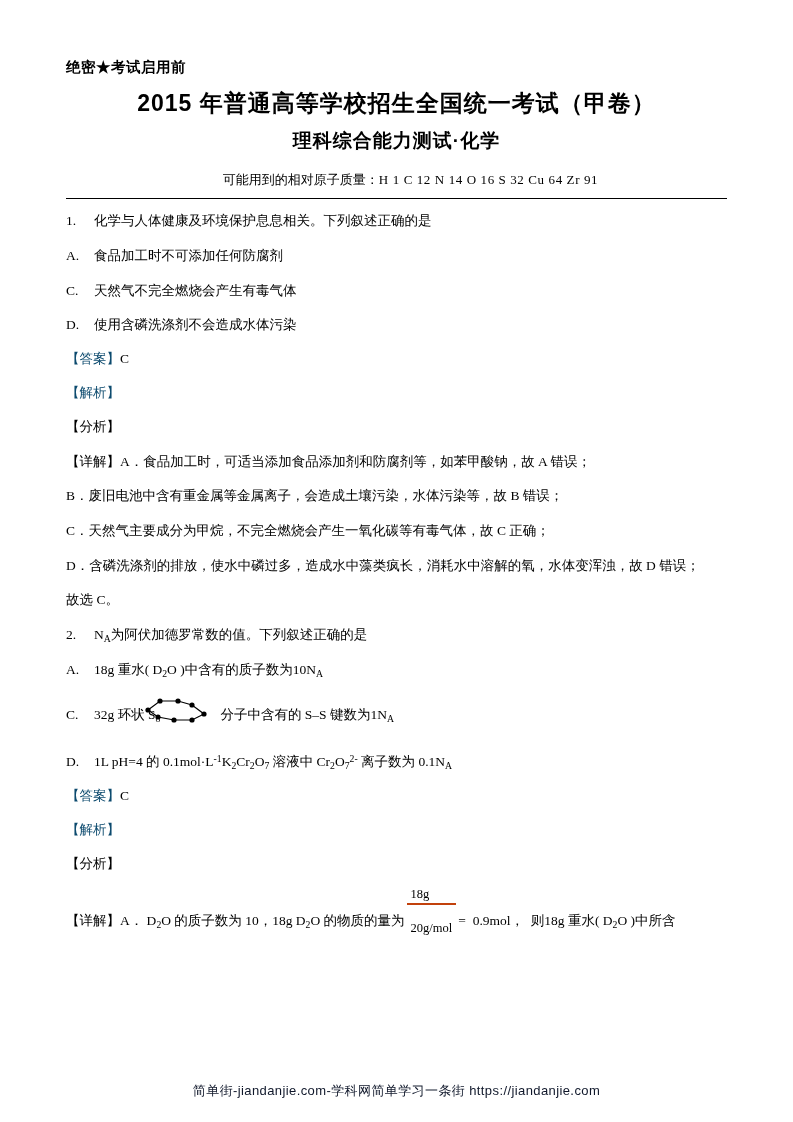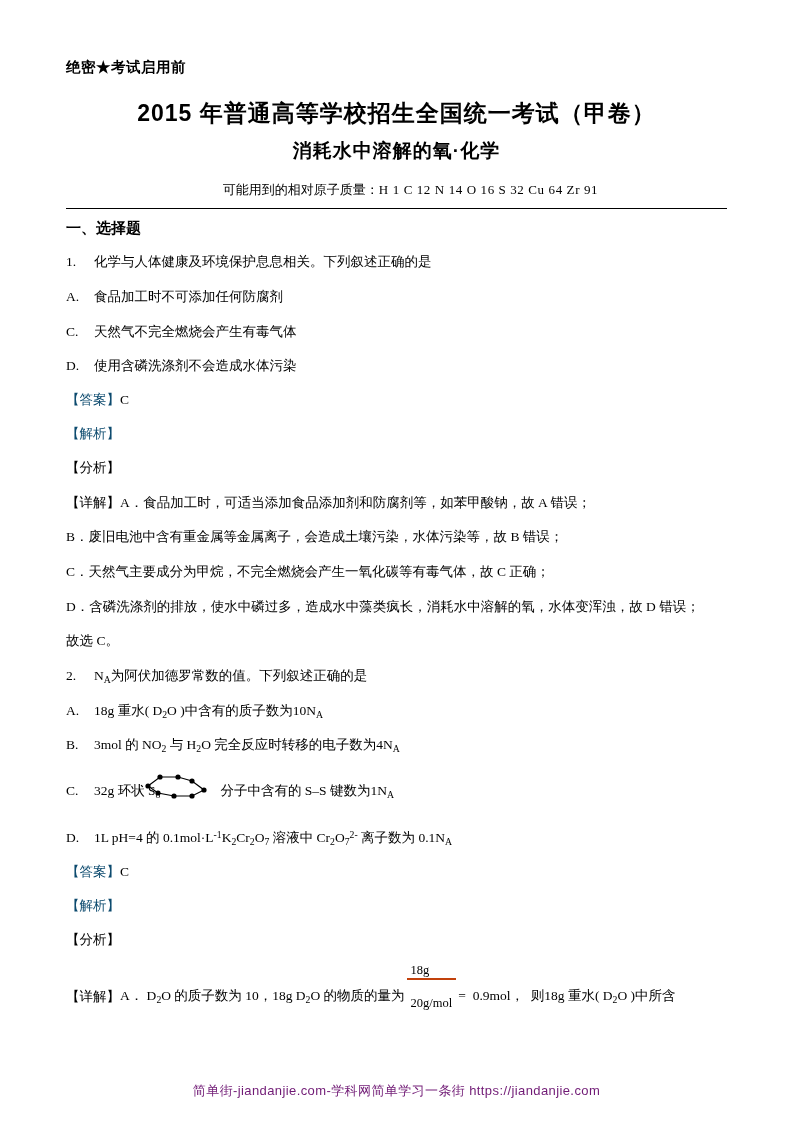--- a/index.html
+++ b/index.html
@@ -20,21 +20,21 @@
     width: 793px;
     height: 1122px;
     box-sizing: border-box;
     padding: 58px 66px 0 66px;
   }
   .secret-line {
     font-family: "Liberation Sans", sans-serif;
     font-weight: bold;
     font-size: 14.5px;
     letter-spacing: 0.5px;
-    margin: 0 0 22px 0;
+    margin: 0 0 12px 0;
   }
   h1.doc-title {
     text-align: center;
     font-family: "Liberation Sans", sans-serif;
     font-weight: bold;
     font-size: 23px;
     letter-spacing: 1px;
     margin: 0 0 10px 0;
     line-height: 1.3;
   }
@@ -123,43 +123,42 @@
     display: inline-block;
     vertical-align: middle;
     margin: 0 2px;
   }
   .footer {
     position: absolute;
     left: 0;
     right: 0;
     bottom: 22px;
     text-align: center;
-    color: #701a75;
+    color: #0f172a;
     font-family: "Liberation Sans", sans-serif;
     font-size: 13px;
     letter-spacing: 0.4px;
   }
 </style>
 </head>
 <body>
 
 <div class="page">
 
   <div class="secret-line">绝密★考试启用前</div>
 
   <h1 class="doc-title">2015 年普通高等学校招生全国统一考试（甲卷）</h1>
-  <h2 class="doc-subtitle">消耗水中溶解的氧·化学</h2>
+  <h2 class="doc-subtitle">理科综合能力测试·化学</h2>
 
   <p class="atomic-mass">
     <span class="label">可能用到的相对原子质量：</span><span class="vals">H 1   C 12   N 14   O 16   S 32   Cu 64   Zr 91</span>
   </p>
 
   <hr class="rule">
 
-  <div class="section-head">一、选择题</div>
 
   <p class="q-line">
     <span class="num">1.</span><span>化学与人体健康及环境保护息息相关。下列叙述正确的是</span>
   </p>
 
   <p class="opt-line">
     <span class="lbl">A.</span><span>食品加工时不可添加任何防腐剂</span>
   </p>
   <p class="opt-line">
     <span class="lbl">C.</span><span>天然气不完全燃烧会产生有毒气体</span>
@@ -187,23 +186,20 @@
   <p class="exp-line">故选 C。</p>
 
   <p class="q-line">
     <span class="num">2.</span><span><span>N</span><sub>A</sub><span>为阿伏加德罗常数的值。下列叙述正确的是</span></span>
   </p>
 
   <p class="opt-line">
     <span class="lbl">A.</span><span>18g 重水( D<sub>2</sub>O )中含有的质子数为10N<sub>A</sub></span>
   </p>
 
-  <p class="opt-line">
-    <span class="lbl">B.</span><span>3mol 的 NO<sub>2</sub> 与 H<sub>2</sub>O 完全反应时转移的电子数为4N<sub>A</sub></span>
-  </p>
 
   <p class="opt-line" style="line-height:2.6;">
     <span class="lbl">C.</span><span>32g 环状 S<sub>8</sub><span class="s8-ring"><svg width="84" height="34" viewBox="0 0 84 34">
             <g stroke="#000" stroke-width="1.2" fill="none">
               <polygon points="14,18 26,9 44,9 58,13 70,22 58,28 40,28 24,25"></polygon>
             </g>
             <g fill="#000">
               <circle cx="14" cy="18" r="2.6"></circle>
               <circle cx="26" cy="9" r="2.6"></circle>
               <circle cx="44" cy="9" r="2.6"></circle>

